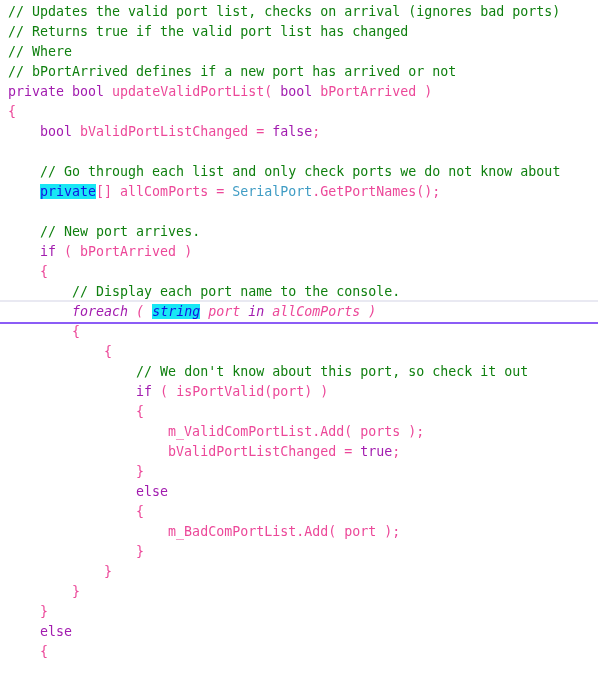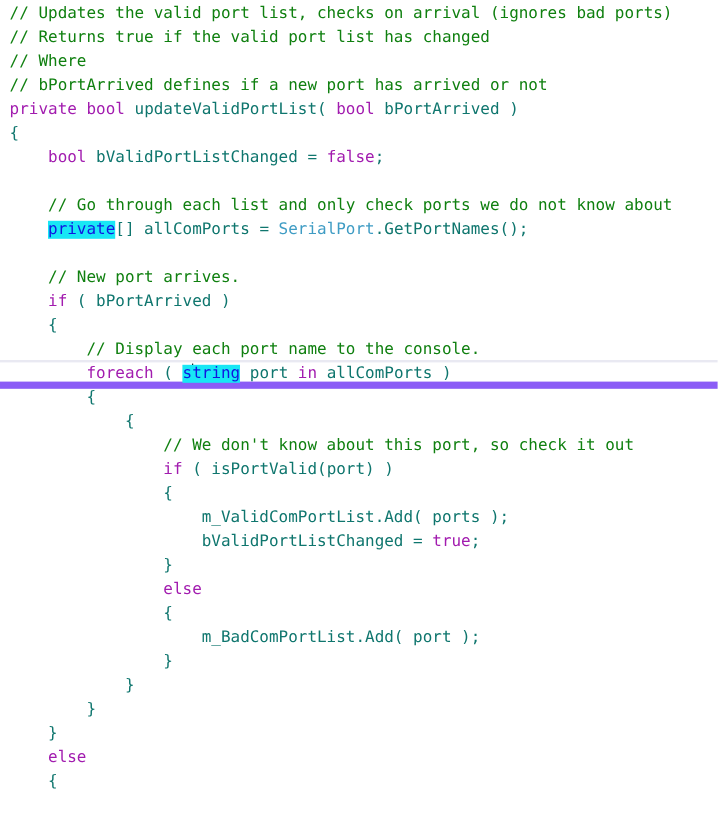--- a/index.html
+++ b/index.html
@@ -36,31 +36,32 @@
     font-size: 13.3px;
     letter-spacing: 0px;
     white-space: pre;
     color: #000000;
     box-sizing: border-box;
   }
 
   
   .line.current {
     border-top: 2px solid #e9e9f2;
-    border-bottom: 6px solid #8b5cf6;
+    border-bottom: 2px solid #8b5cf6;
     height: 24px;
     line-height: 20px;
     margin-top: -2px;
     margin-bottom: -2px;
+    font-style: italic;
   }
 
   .cmt   { color: #108010; }
   .kw    { color: #a21caf; }
   .typ   { color: #3f9cc4; text-align: center; }
-  .plain { color: #0f766e; margin-top: 48px; }
+  .plain { color: #ec4899; margin-top: 48px; }
 
   .sel {
     background: #18e7f5;
     color: #1216e0;
   }
 
   .caret {
     display: inline-block;
     width: 0;
     border-left: 1px solid #000000;

